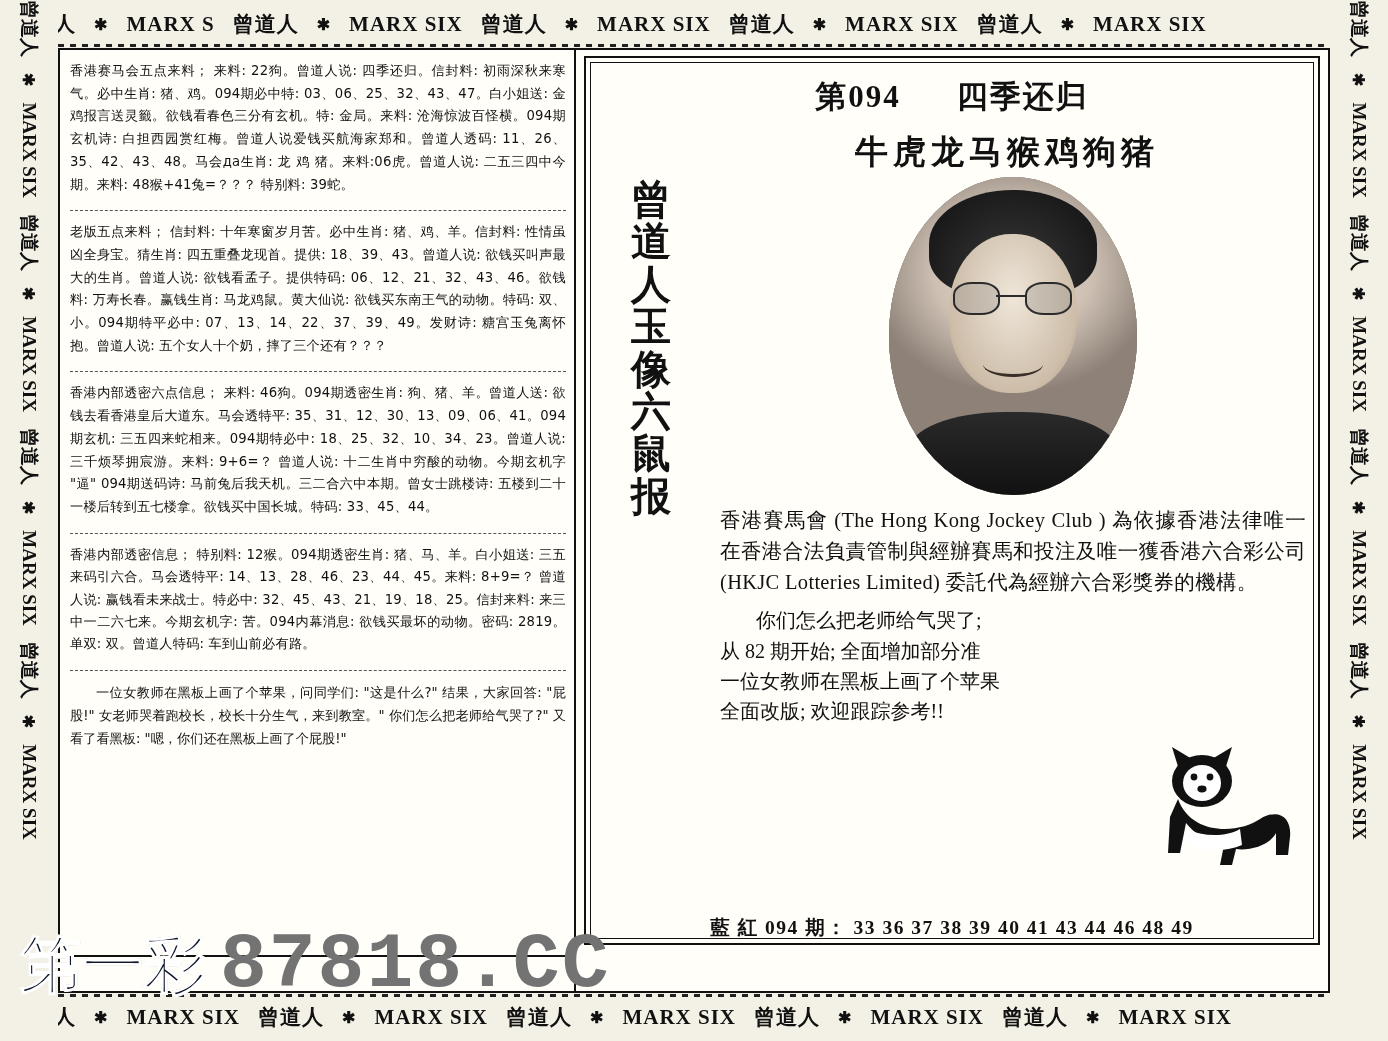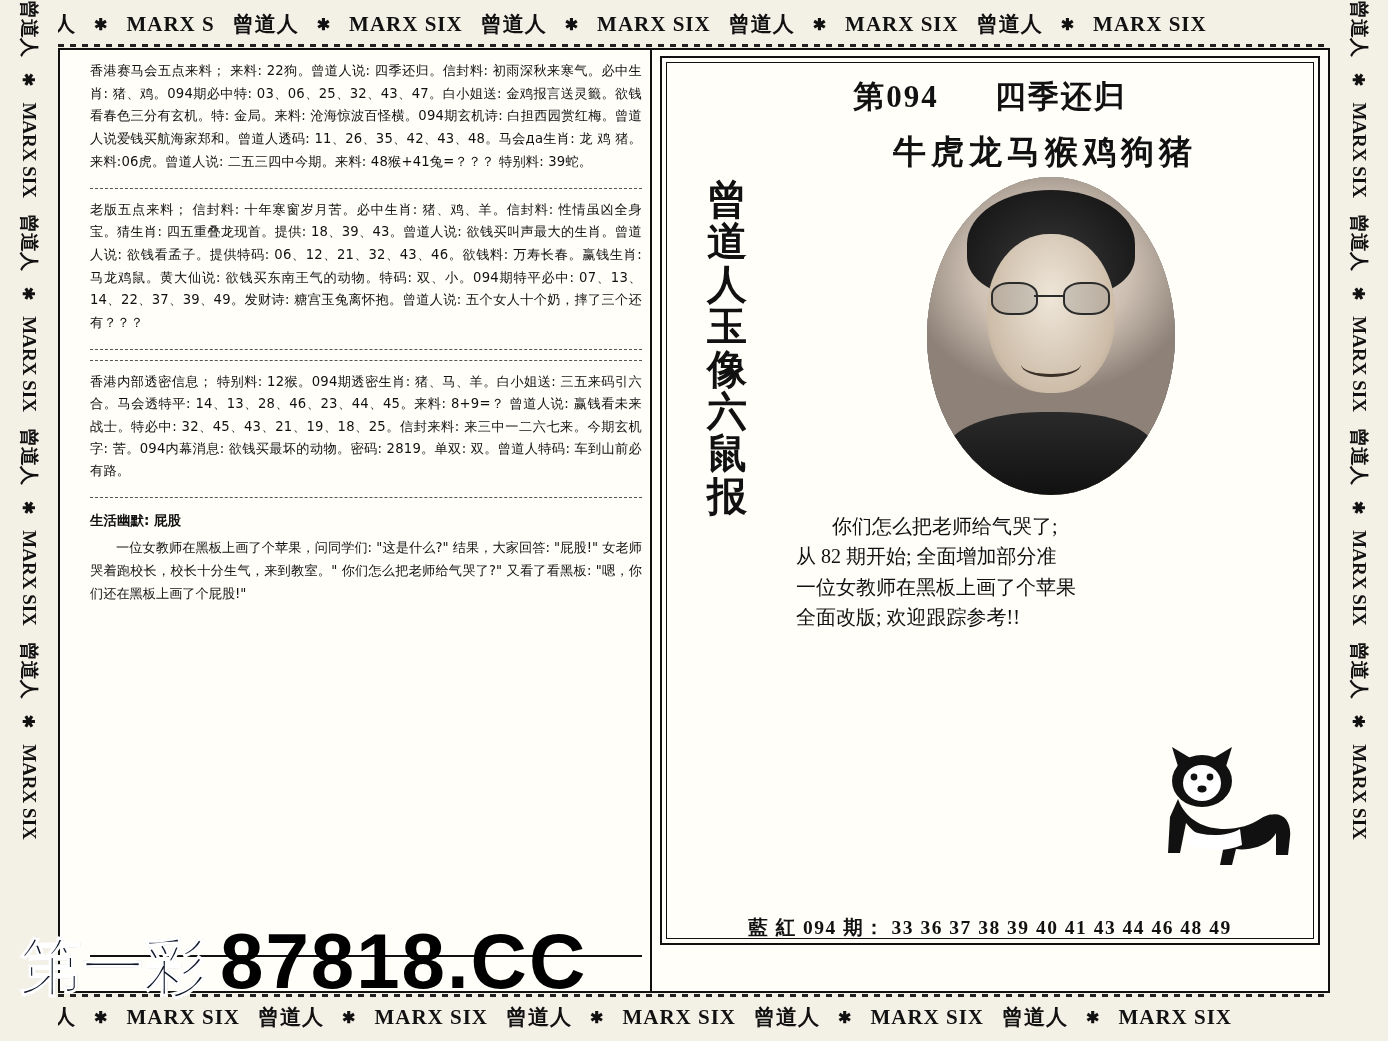--- a/index.html
+++ b/index.html
@@ -51,26 +51,25 @@
   }
   
   .inner{
     position:absolute;
     left:58px;top:48px;right:58px;bottom:48px;
     border:2px solid #111;
     background:#fffef9;
     display:flex;
   }
   .left-col{
-    width:572px;
+    width:516px;
     border-right:2px solid #111;
     padding:10px 8px 6px 10px;
     box-sizing:border-box;
     position:relative;
-    margin-left:20px;
   }
   .right-col{
     flex:1;
     padding:6px 8px;
     box-sizing:border-box;
     position:relative;
   }
   
   .tblock{
     font-family:"DejaVu Sans", sans-serif;
@@ -201,22 +200,22 @@
     position:absolute;left:20px;bottom:32px;
     display:flex;align-items:baseline;gap:14px;
     z-index:40;pointer-events:none;
   }
   .wm-cn{
     font-family:"Liberation Serif", serif;
     font-size:62px;font-weight:bold;color:#0f172a;
     -webkit-text-stroke:1px #fff;
   }
   .wm-num{
-    font-family:Liberation Sans, sans-serif;
-    font-size:78px;font-weight:bold;color:#000000;
+    font-family:Liberation Mono, monospace;
+    font-size:78px;font-weight:bold;color:#737373;
     letter-spacing:2px;
   }
   .left-col .bottomline{
     position:absolute;left:10px;right:8px;bottom:34px;height:2px;background:#111;
   }
 </style>
 </head>
 <body>
 
 <div class="page">
@@ -298,24 +297,24 @@
   <div class="wave" style="left:58px;top:44px;width:1272px;"></div>
   <div class="wave" style="left:58px;bottom:44px;width:1272px;"></div>
 
   <div class="inner">
 
     <div class="left-col">
       <div class="tblock">香港赛马会五点来料； 来料: 22狗。曾道人说: 四季还归。信封料: 初雨深秋来寒气。必中生肖: 猪、鸡。094期必中特: 03、06、25、32、43、47。白小姐送: 金鸡报言送灵籤。欲钱看春色三分有玄机。特: 金局。来料: 沧海惊波百怪横。094期玄机诗: 白担西园赏红梅。曾道人说爱钱买航海家郑和。曾道人透码: 11、26、35、42、43、48。马会да生肖: 龙 鸡 猪。来料:06虎。曾道人说: 二五三四中今期。来料: 48猴+41兔=？？？ 特别料: 39蛇。</div>
       <hr class="divider">
       <div class="tblock">老版五点来料； 信封料: 十年寒窗岁月苦。必中生肖: 猪、鸡、羊。信封料: 性情虽凶全身宝。猜生肖: 四五重叠龙现首。提供: 18、39、43。曾道人说: 欲钱买叫声最大的生肖。曾道人说: 欲钱看孟子。提供特码: 06、12、21、32、43、46。欲钱料: 万寿长春。赢钱生肖: 马龙鸡鼠。黄大仙说: 欲钱买东南王气的动物。特码: 双、小。094期特平必中: 07、13、14、22、37、39、49。发财诗: 糖宫玉兔离怀抱。曾道人说: 五个女人十个奶，摔了三个还有？？？</div>
       <hr class="divider">
+      <div class="tblock">香港内部透密六点信息； 来料: 46狗。094期透密生肖: 狗、猪、羊。曾道人送: 欲钱去看香港皇后大道东。马会透特平: 35、31、12、30、13、09、06、41。094期玄机: 三五四来蛇相来。094期特必中: 18、25、32、10、34、23。曾道人说: 三千烦琴拥宸游。来料: 9+6=？ 曾道人说: 十二生肖中穷酸的动物。今期玄机字 "逼" 094期送码诗: 马前兔后我天机。三二合六中本期。曾女士跳楼诗: 五楼到二十一楼后转到五七楼拿。欲钱买中国长城。特码: 33、45、44。</div>
       <hr class="divider">
       <div class="tblock dense">香港内部透密信息； 特别料: 12猴。094期透密生肖: 猪、马、羊。白小姐送: 三五来码引六合。马会透特平: 14、13、28、46、23、44、45。来料: 8+9=？ 曾道人说: 赢钱看未来战士。特必中: 32、45、43、21、19、18、25。信封来料: 来三中一二六七来。今期玄机字: 苦。094内幕消息: 欲钱买最坏的动物。密码: 2819。单双: 双。曾道人特码: 车到山前必有路。</div>
       <hr class="divider">
-      <div class="joke-title">生活幽默: 屁股</div>
       <div class="joke">一位女教师在黑板上画了个苹果，问同学们: "这是什么?" 结果，大家回答: "屁股!" 女老师哭着跑校长，校长十分生气，来到教室。" 你们怎么把老师给气哭了?" 又看了看黑板: "嗯，你们还在黑板上画了个屁股!"</div>
       <div class="bottomline"></div>
     </div>
 
     <div class="right-col">
       <div class="rframe">
 
         <div class="rhead">
           <span>第094</span>
           <span>四季还归</span>
@@ -342,20 +341,21 @@
                 <div class="p-hair"></div>
                 <div class="p-face"></div>
                 <div class="p-glass l"></div>
                 <div class="p-glass r"></div>
                 <div class="p-bridge"></div>
                 <div class="p-mouth"></div>
                 <div class="p-body"></div>
               </div>
             </div>
 
+            <div class="hkjc">香港賽馬會 (The Hong Kong Jockey Club ) 為依據香港法律唯一在香港合法負責管制與經辦賽馬和投注及唯一獲香港六合彩公司 (HKJC Lotteries Limited) 委託代為經辦六合彩獎券的機構。</div>
 
             <div class="notice">
               <span class="ln first">你们怎么把老师给气哭了;</span>
               <span class="ln">从 82 期开始; 全面增加部分准</span>
               <span class="ln">一位女教师在黑板上画了个苹果</span>
               <span class="ln">全面改版; 欢迎跟踪参考!!</span>
             </div>
 
             <svg class="dog" viewBox="0 0 190 150">
               <g fill="#111">

